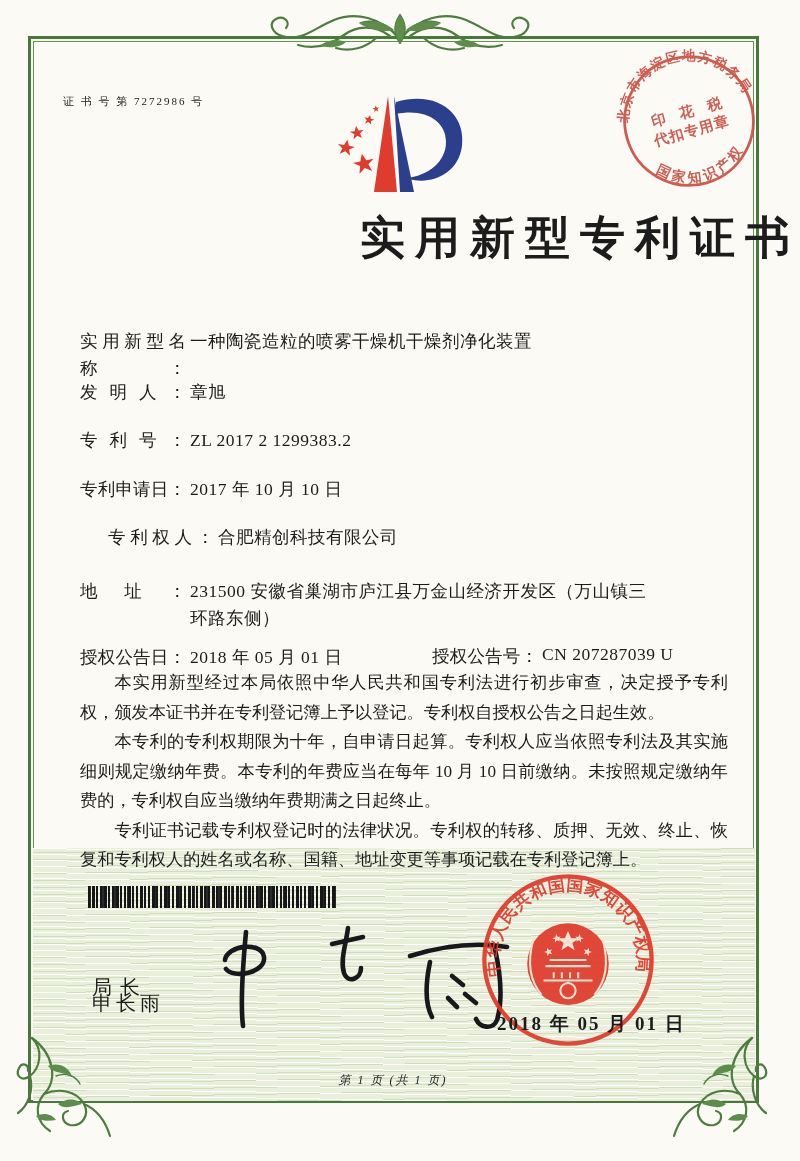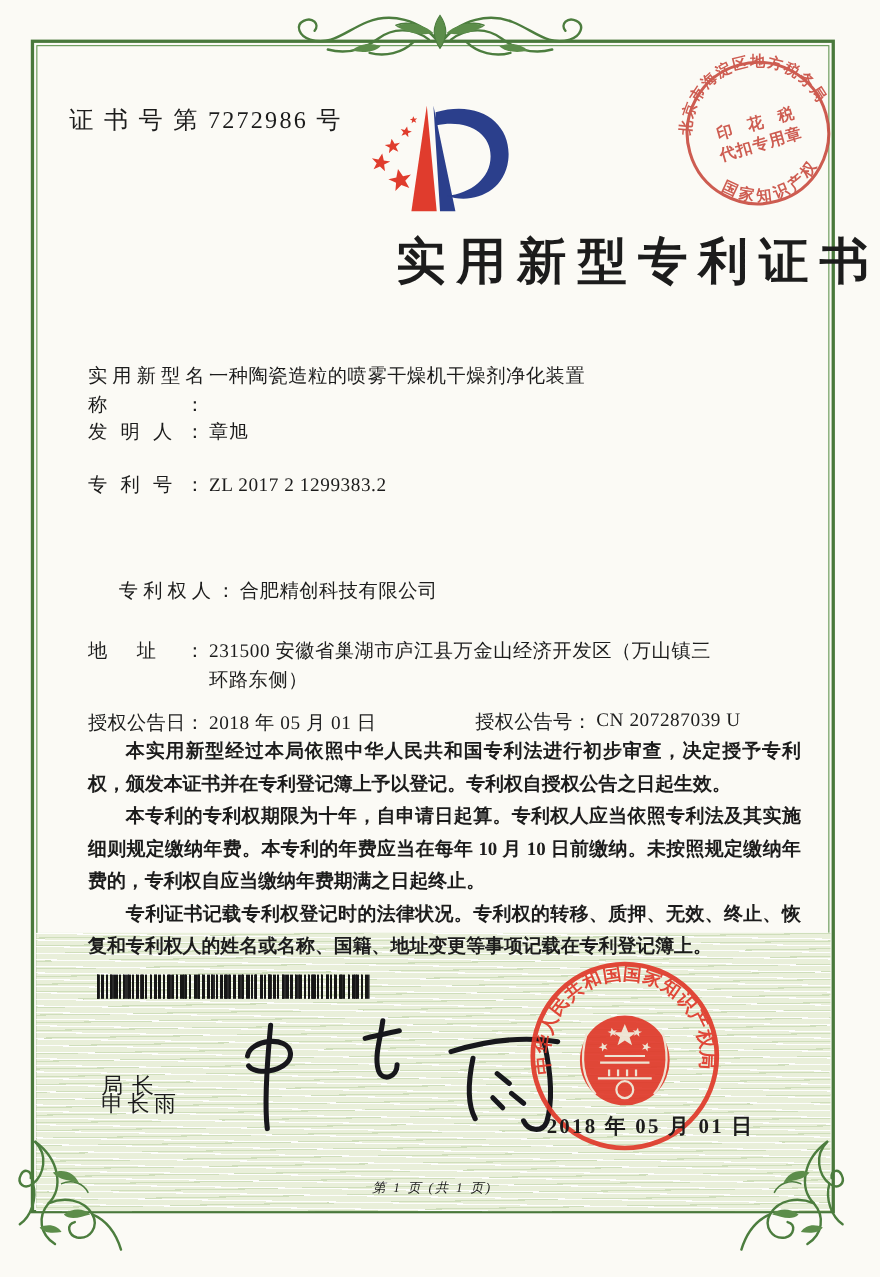--- a/index.html
+++ b/index.html
@@ -22,21 +22,21 @@
   
   .guilloche {
     position:absolute; left:33px; top:848px; width:722px; height:253px;
     background-color:#e9efda;
     background-image:
       repeating-linear-gradient(0.9deg, rgba(255,255,255,.95) 0 1px, rgba(255,255,255,0) 1px 6px),
       repeating-linear-gradient(-0.9deg, rgba(168,196,140,.40) 0 1px, rgba(255,255,255,0) 1px 7px);
   }
   .cert-no {
     position:absolute; left:63px; top:94px;
-    font-size:22px; letter-spacing:2px; white-space:pre;
+    font-size:11px; letter-spacing:2px; white-space:pre;
   }
   .logo { position:absolute; left:330px; top:88px; }
   .title {
     position:absolute; left:0; top:208px; width:100%;
     text-align:right; font-size:45px; font-weight:bold; letter-spacing:10px;
   }
   .field-row { position:absolute; left:80px; font-size:17.5px; line-height:27px; }
   .flabel {
     display:inline-block; width:106px; vertical-align:top;
     text-align:justify; text-align-last:justify;
@@ -48,21 +48,21 @@
   .row-patno    { top:427px; }
   .row-filing   { top:476px; }
   .row-owner    { top:524px;margin-left:28px; }
   .row-address  { top:578px; }
   .row-grant    { top:644px; }
   .row-grantno  { position:absolute; left:432px; top:644px; font-size:17.5px; }
   .paragraphs {
     position:absolute; left:80px; top:668px; width:648px;
     font-size:17.2px; line-height:29.5px; text-align:justify;
   }
-  .paragraphs p { margin:0; text-indent:2em;font-weight:bold; }
+  .paragraphs p { margin:0; text-indent:2em; }
   .barcode {
     position:absolute; left:88px; top:886px; width:248px; height:22px;
     background-color:transparent;
     background-image:
       repeating-linear-gradient(90deg,#161616 0 2px, rgba(0,0,0,0) 2px 4px),
       repeating-linear-gradient(90deg,#161616 0 1px, rgba(0,0,0,0) 1px 6px),
       repeating-linear-gradient(90deg,#2a2a2a 0 3px, rgba(0,0,0,0) 3px 13px);
   }
   .signer-title { position:absolute; left:92px; top:946px; font-size:20px; letter-spacing:8px;margin-top:28px; }
   .signer-name  { position:absolute; left:92px; top:990px; font-size:20px; letter-spacing:4px; }
@@ -179,20 +179,23 @@
   <div class="title">实用新型专利证书</div>
 
   <div class="field-row row-name">
     <span class="flabel">实用新型名称：</span><span class="fvalue">一种陶瓷造粒的喷雾干燥机干燥剂净化装置</span>
   </div>
   <div class="field-row row-inventor">
     <span class="flabel">发明人：</span><span class="fvalue">章旭</span>
   </div>
   <div class="field-row row-patno">
     <span class="flabel">专利号：</span><span class="fvalue">ZL 2017 2 1299383.2</span>
+  </div>
+  <div class="field-row row-filing">
+    <span class="flabel">专利申请日：</span><span class="fvalue">2017 年 10 月 10 日</span>
   </div>
   <div class="field-row row-owner">
     <span class="flabel">专利权人：</span><span class="fvalue">合肥精创科技有限公司</span>
   </div>
   <div class="field-row row-address">
     <span class="flabel">地址：</span><span class="fvalue fvalue-wrap">231500 安徽省巢湖市庐江县万金山经济开发区（万山镇三环路东侧）</span>
   </div>
   <div class="field-row row-grant">
     <span class="flabel">授权公告日：</span><span class="fvalue">2018 年 05 月 01 日</span>
   </div>

